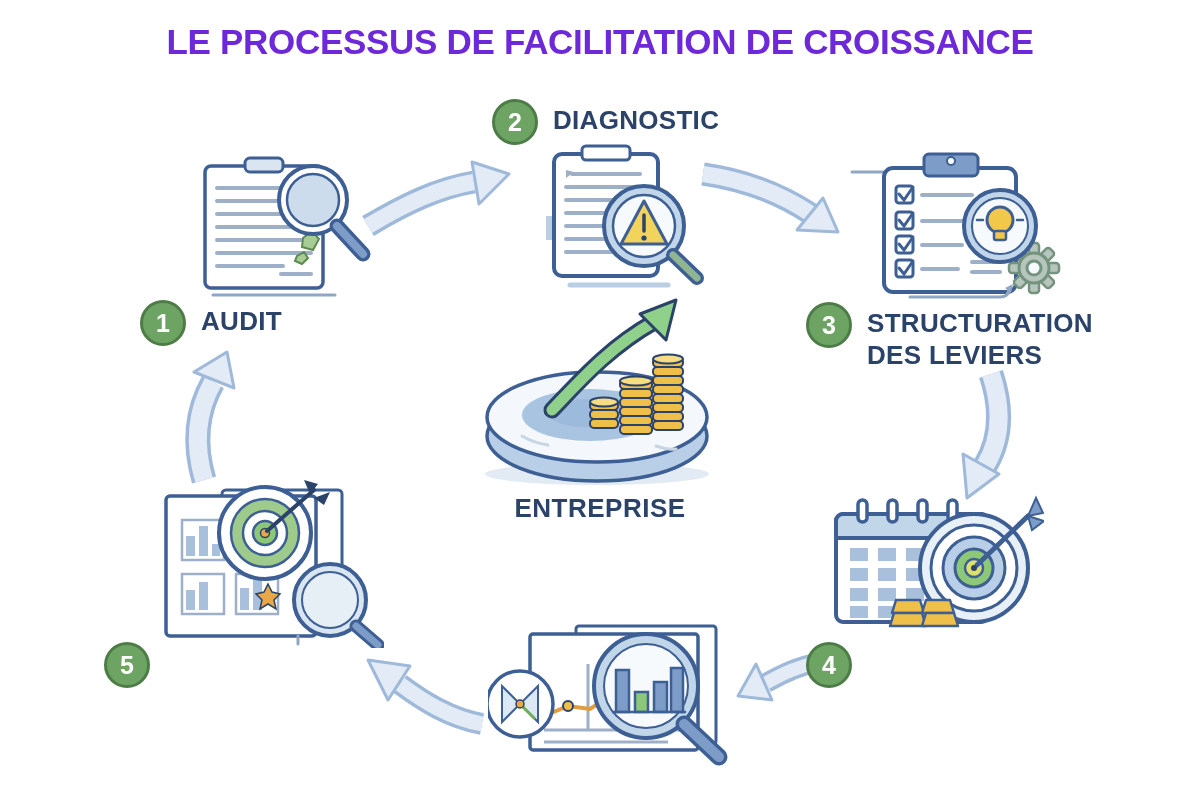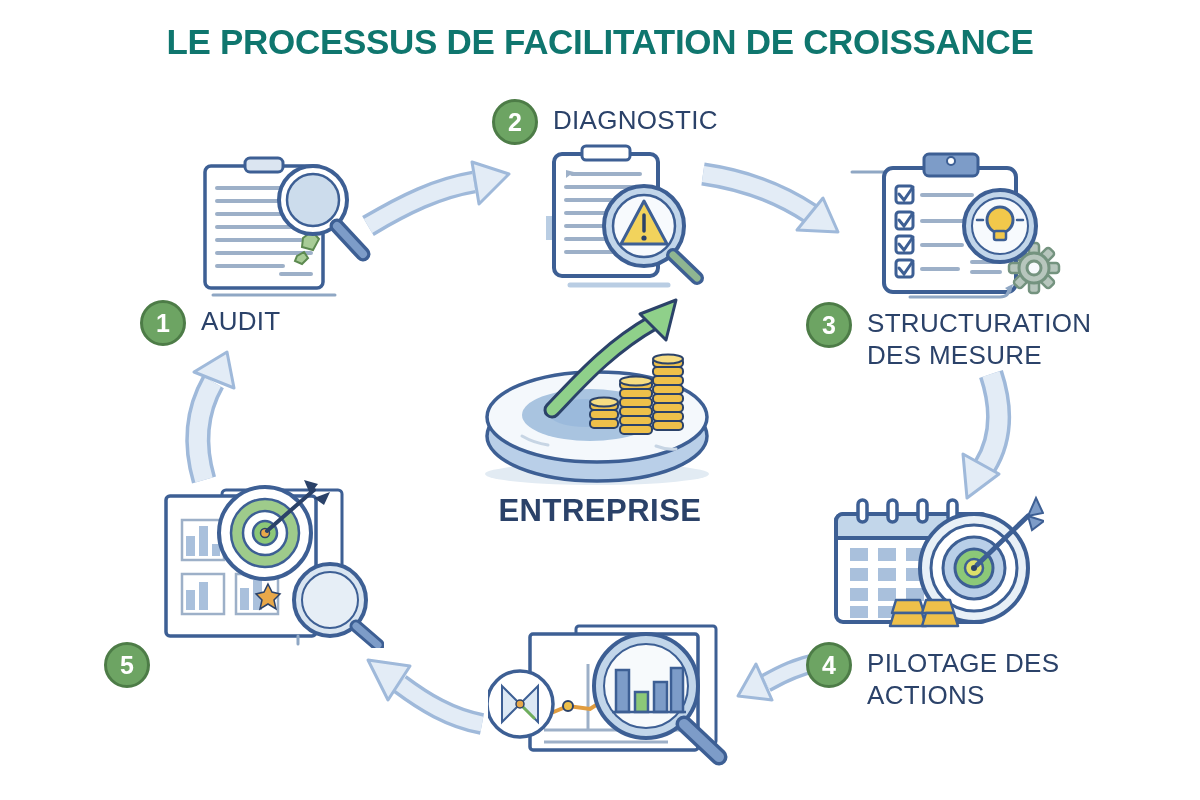--- a/index.html
+++ b/index.html
@@ -1,28 +1,28 @@
 <!DOCTYPE html>
 <html><head>
 <meta charset="utf-8">
 <style>
   html,body{margin:0;padding:0;}
   body{width:1200px;height:800px;background:#ffffff;font-family:"Liberation Sans",sans-serif;position:relative;overflow:hidden;}
   .stage{position:absolute;left:0;top:0;width:1200px;height:800px;}
   .abs{position:absolute;}
   .title{position:absolute;left:0;top:22px;width:1200px;margin:0;text-align:center;
-         font-size:35px;font-weight:bold;letter-spacing:-0.3px;color:#0f766e;}
+         font-size:35px;font-weight:bold;letter-spacing:-0.3px;color:#6d28d9;}
   .step-header{position:absolute;display:flex;gap:15px;align-items:flex-start;}
   .badge{width:46px;height:46px;border-radius:50%;background:#6da463;border:3px solid #4d7c47;
          box-sizing:border-box;color:#fff;font-size:25px;font-weight:bold;
          display:flex;align-items:center;justify-content:center;flex:0 0 auto;}
-  .step-label{font-size:26px;font-weight:normal;color:#2b4269;letter-spacing:.3px;
+  .step-label{font-size:26px;font-weight:bold;color:#2b4269;letter-spacing:.3px;
               line-height:1.22;white-space:pre-line;padding-top:6px;}
   .center-label{position:absolute;left:430px;top:492px;width:340px;text-align:center;
-                font-size:31px;font-weight:bold;color:#2b4269;letter-spacing:.5px;line-height:1.25;}
+                font-size:26px;font-weight:bold;color:#2b4269;letter-spacing:.5px;line-height:1.25;}
 </style>
 </head>
 <body>
 
 <div class="stage">
 
   <h1 class="title">LE PROCESSUS DE FACILITATION DE CROISSANCE</h1>
 
   <svg class="abs" style="left:360px;top:152px" width="155" height="92" viewBox="0 0 155 92">
     <path d="M8,74 C45,52 78,36 114,30" fill="none" stroke="#9fb9da" stroke-width="23"></path>
@@ -154,21 +154,21 @@
     <circle cx="150" cy="72" r="13" fill="#f2c84b" stroke="#3d5f94" stroke-width="3"></circle>
     <rect x="144" y="83" width="12" height="9" rx="2" fill="#f2c84b" stroke="#3d5f94" stroke-width="2.5"></rect>
     <line x1="127" y1="72" x2="133" y2="72" stroke="#3d5f94" stroke-width="2.5" stroke-linecap="round"></line>
     <line x1="167" y1="72" x2="173" y2="72" stroke="#3d5f94" stroke-width="2.5" stroke-linecap="round"></line>
     <path d="M60,149 H150 q9,0 9,-9" fill="none" stroke="#8fa7c4" stroke-width="3" stroke-linecap="round"></path>
     <path d="M155,140 l8,-4 -2,9 z" fill="#8fa7c4"></path>
   </svg>
   <div class="step-header" style="left:806px;top:302px;width:290px">
     <div class="badge">3</div>
     <div class="step-label">STRUCTURATION
-DES MESURE</div>
+DES LEVIERS</div>
   </div>
 
   <svg class="abs" style="left:822px;top:480px" width="222" height="165" viewBox="0 0 222 165" aria-label="calendar-target-dart-icon">
     <rect x="14" y="34" width="152" height="108" rx="7" fill="#fff" stroke="#3d5f94" stroke-width="4"></rect>
     <path d="M14,58 v-17 a7,7 0 0 1 7,-7 h138 a7,7 0 0 1 7,7 v17 z" fill="#c2d6ea" stroke="#3d5f94" stroke-width="4"></path>
     <g fill="#fff" stroke="#3d5f94" stroke-width="3.5">
       <rect x="36" y="20" width="9" height="22" rx="4.5"></rect>
         <rect x="66" y="20" width="9" height="22" rx="4.5"></rect>
       <rect x="96" y="20" width="9" height="22" rx="4.5"></rect>
         <rect x="126" y="20" width="9" height="22" rx="4.5"></rect>
@@ -197,22 +197,20 @@
     <circle cx="152" cy="88" r="3" fill="#2b4269"></circle>
     <g fill="#eec04a" stroke="#3d5f94" stroke-width="2.5" stroke-linejoin="round">
       <path d="M74,120 h24 l4,13 h-32 z"></path>
         <path d="M104,120 h24 l4,13 h-32 z"></path>
       <path d="M72,133 h28 l4,13 h-36 z"></path>
         <path d="M104,133 h28 l4,13 h-36 z"></path>
     </g>
   </svg>
   <div class="step-header" style="left:806px;top:642px;width:280px">
     <div class="badge">4</div>
-    <div class="step-label">PILOTAGE DES
-ACTIONS</div>
   </div>
 
   <svg class="abs" style="left:152px;top:478px" width="232" height="170" viewBox="0 0 232 170" aria-label="reports-target-magnifier-icon">
     <rect x="70" y="12" width="120" height="136" rx="4" fill="#fff" stroke="#3d5f94" stroke-width="3"></rect>
     <rect x="14" y="18" width="150" height="140" rx="4" fill="#fff" stroke="#3d5f94" stroke-width="3.5"></rect>
     <g fill="none" stroke="#9db0c8" stroke-width="2.5">
       <rect x="30" y="42" width="42" height="40"></rect>
         <rect x="84" y="42" width="42" height="40"></rect>
       <rect x="30" y="96" width="42" height="40"></rect>
         <rect x="84" y="96" width="42" height="40"></rect>

